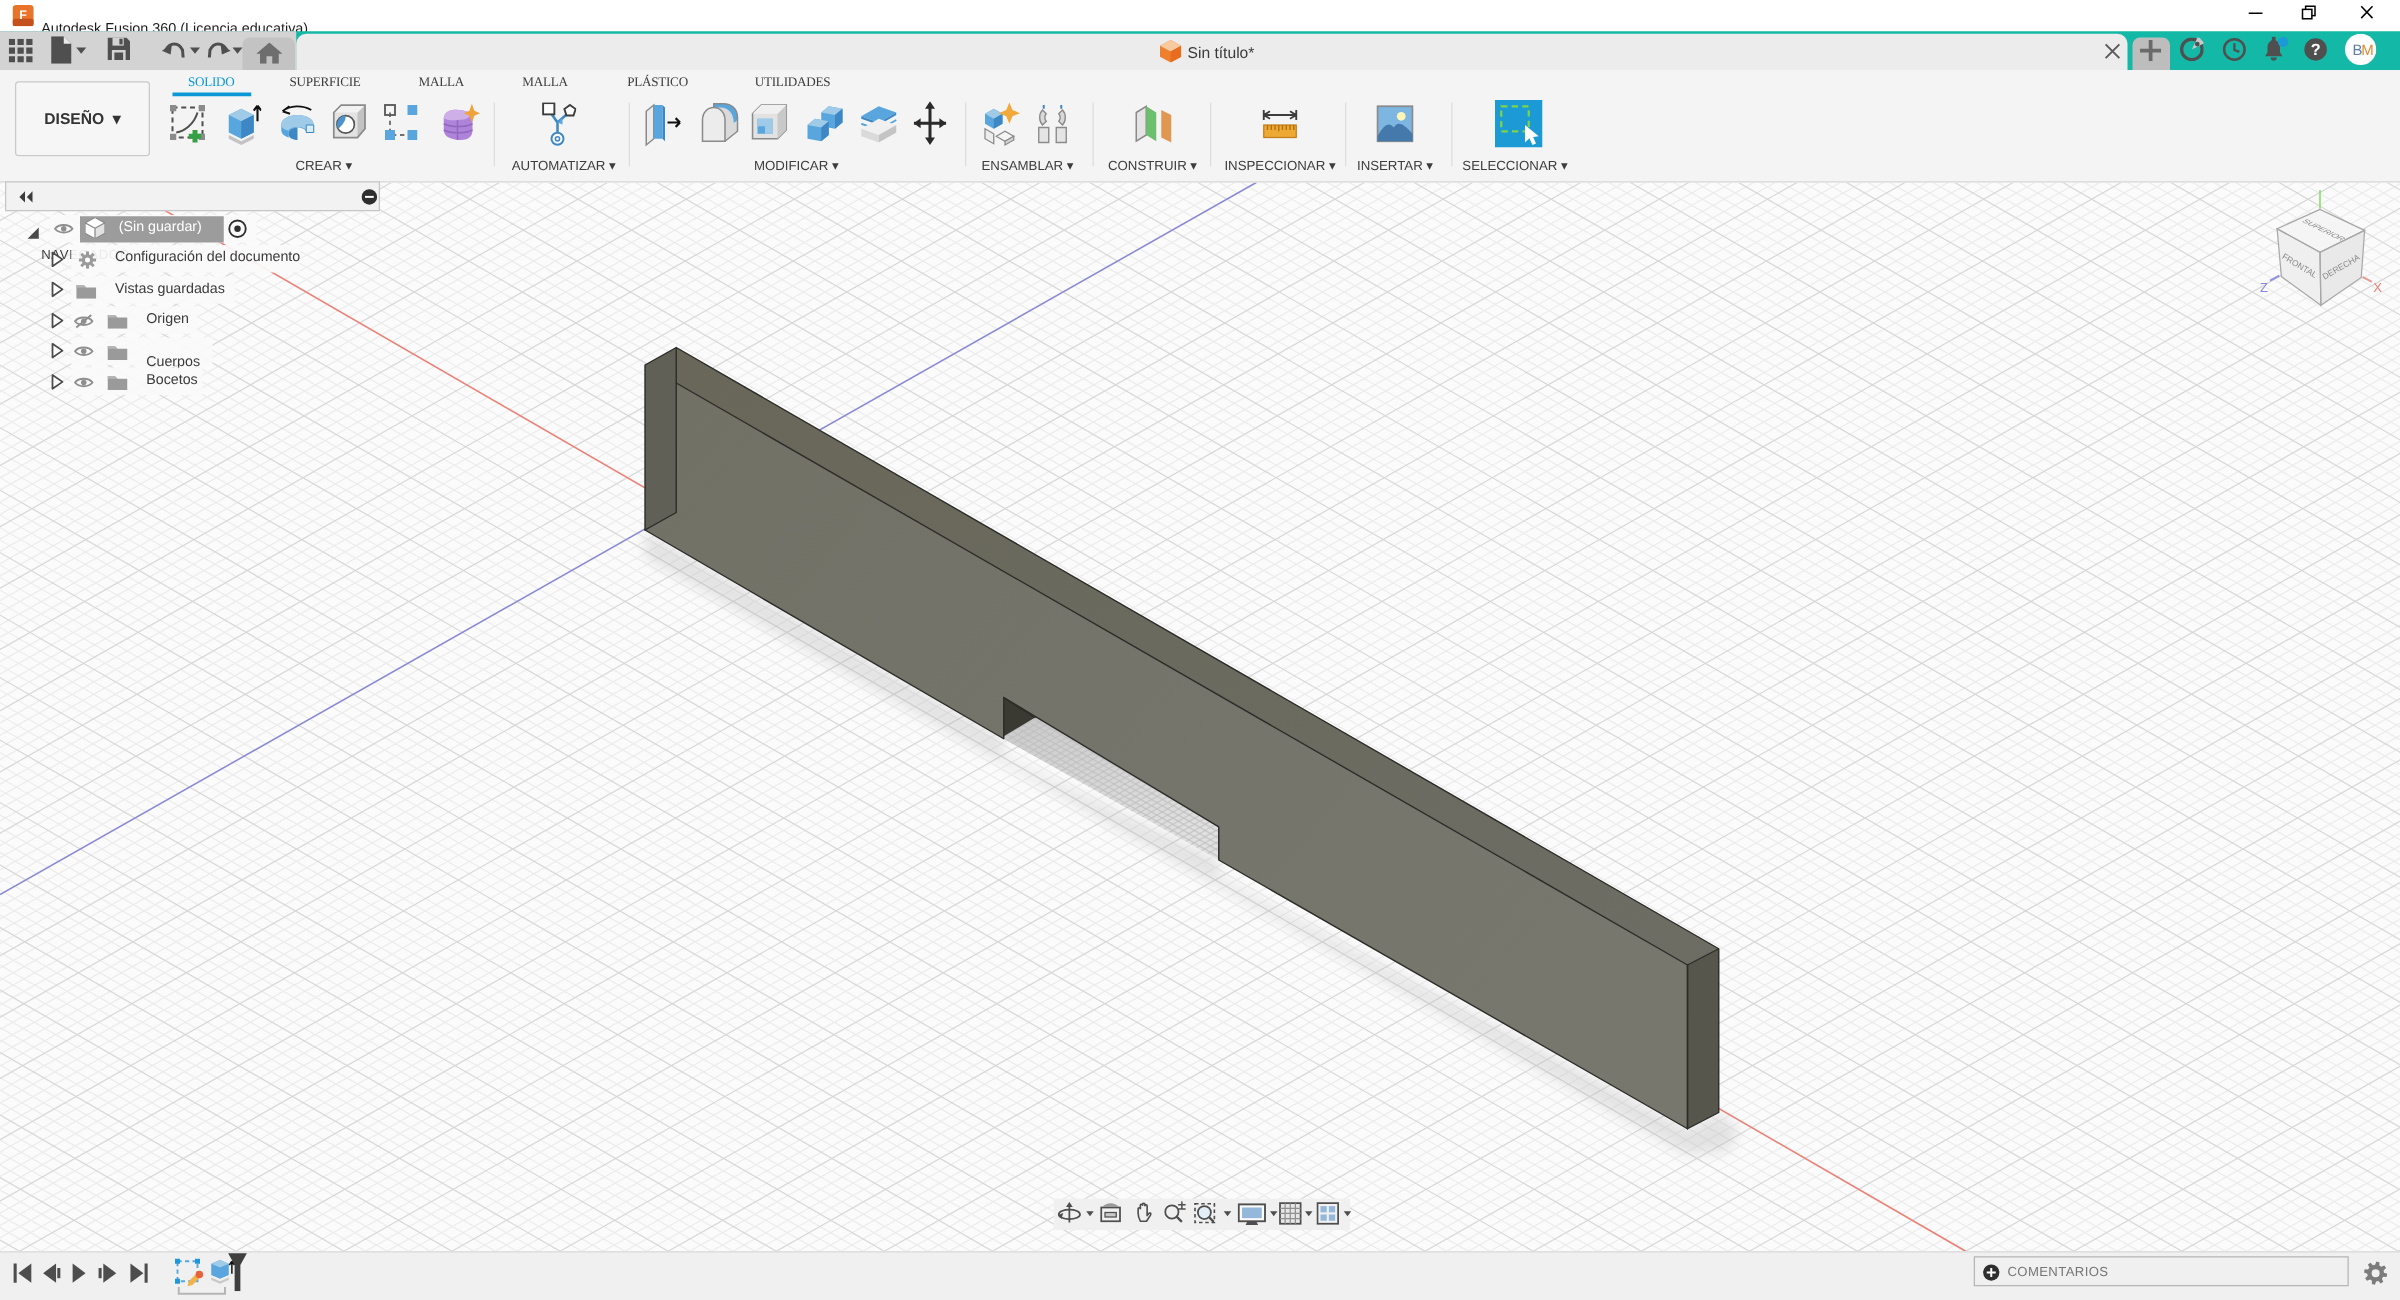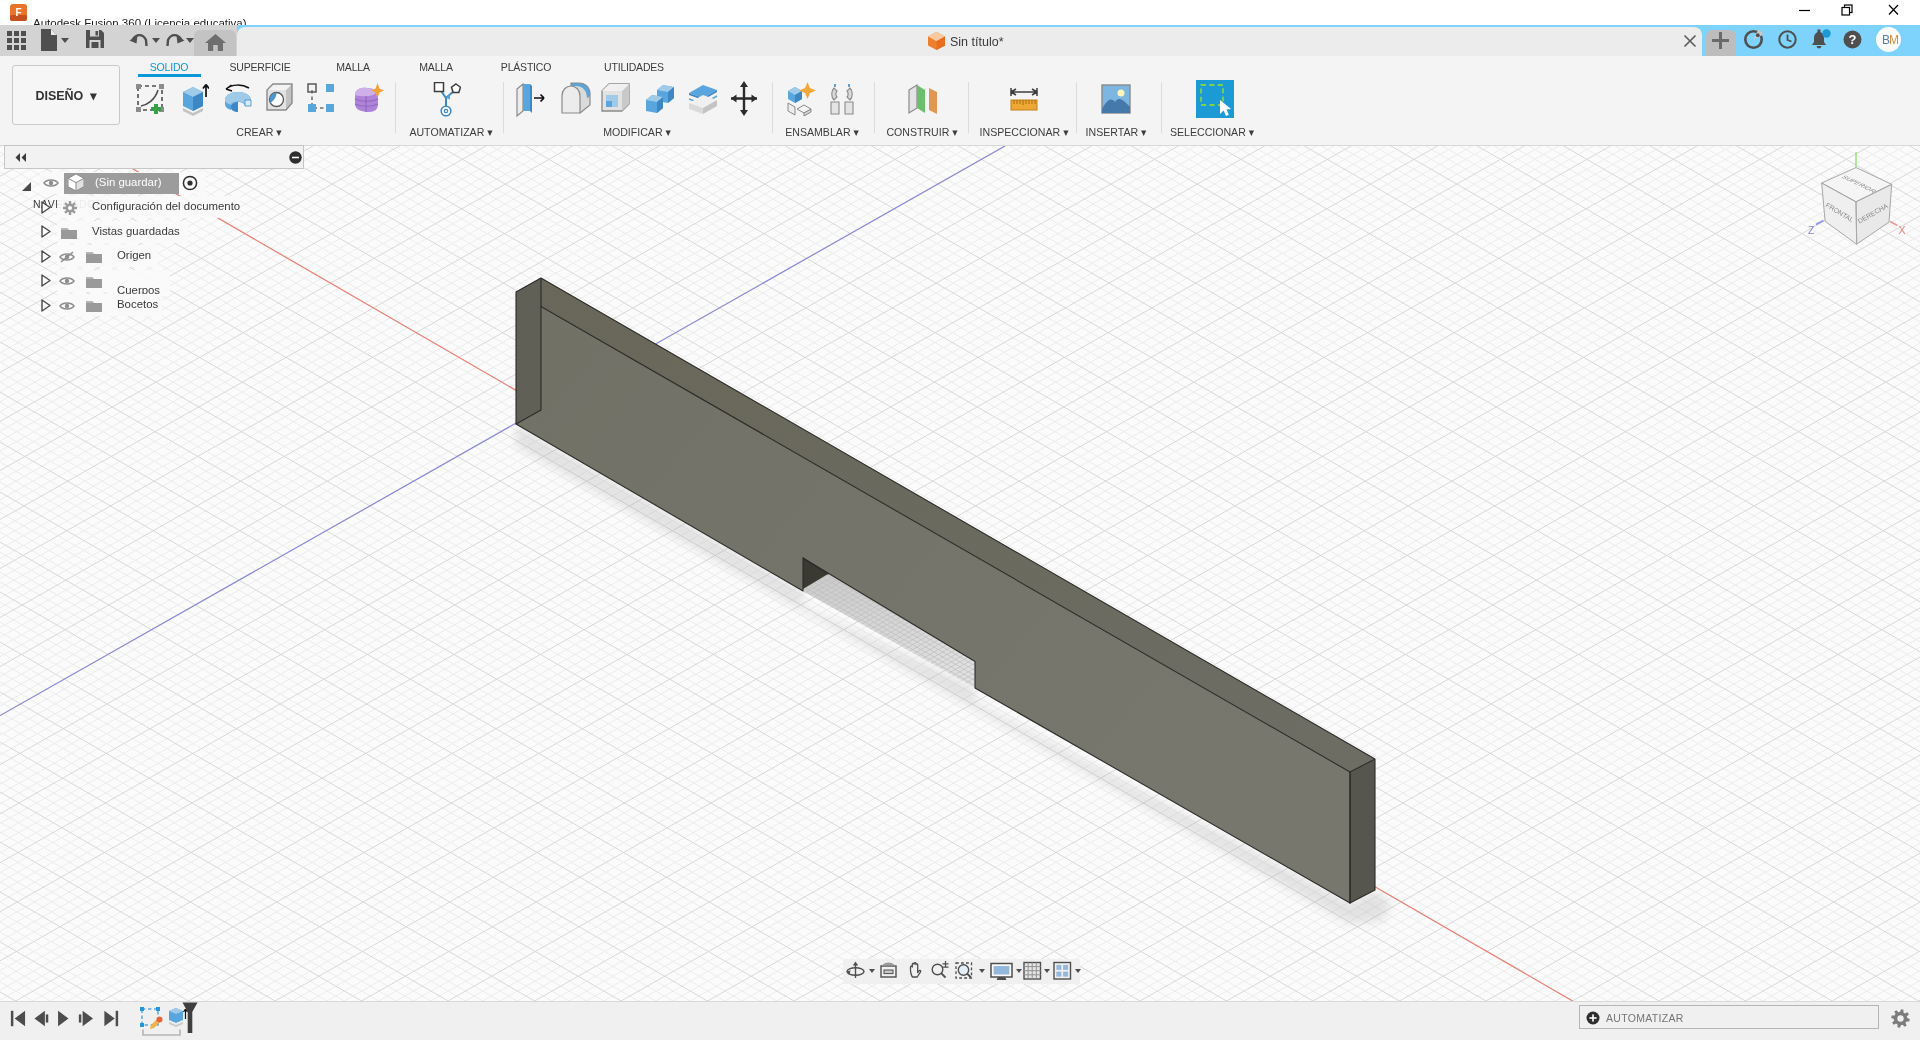--- a/index.html
+++ b/index.html
@@ -5,29 +5,29 @@
   * { margin:0; padding:0; box-sizing:border-box; }
   html,body { width:1920px; height:1040px; overflow:hidden; font-family:"Liberation Sans", sans-serif; }
   .abs { position:absolute; }
   #stage { position:relative; width:1920px; height:1040px; background:#fbfbfb; }
 
   
   #titlebar { position:absolute; left:0; top:0; width:1920px; height:25px; background:#ffffff; }
   #titletext { position:absolute; left:33px; top:17px; font-size:11.5px; color:#1c1c1c; }
 
   
-  #tabbar { position:absolute; left:0; top:25px; width:1920px; height:31px; background:#7dd3fc; }
+  #tabbar { position:absolute; left:0; top:25px; width:1920px; height:31px; background:#14b8a6; }
   #qatstrip { position:absolute; left:0; top:0; width:237px; height:31px; background:#d3d3d3; }
   #homebtn { position:absolute; left:194px; top:5px; width:42px; height:26px; background:#c3c3c3; border-radius:6px 6px 0 0; }
   #doctab { position:absolute; left:237px; top:2px; width:1465px; height:29px; background:#ececec; border-radius:8px 8px 0 0; }
   #plustab { position:absolute; left:1706px; top:5px; width:30px; height:26px; background:#bdbdbd; border-radius:6px 6px 0 0; }
 
   
   #ribbon { position:absolute; left:0; top:56px; width:1920px; height:90px; background:#f4f4f4; border-bottom:1px solid #d8d8d8; }
-  .rtab { position:absolute; top:4.5px; transform:translateX(-50%); font-size:10.5px; color:#3c3c3c; letter-spacing:-0.2px; }
+  .rtab { position:absolute; top:4.5px; transform:translateX(-50%); font-size:10.5px; color:#3c3c3c; letter-spacing:-0.2px;font-family:Liberation Serif, serif; }
   .rtab.active { color:#0a99d6; }
   #tabline { position:absolute; left:138px; top:17.5px; width:63px; height:3px; background:#0a99d6; }
   #disenobtn { position:absolute; left:12px; top:9px; width:108px; height:60px; background:#f6f6f6; border:1px solid #c9c9c9; border-radius:3px;text-align:center; }
   #disenobtn span { position:absolute; left:50%; top:50%; transform:translate(-50%,-50%); font-size:12.5px; font-weight:bold; color:#333; white-space:nowrap; }
   .rlabel { position:absolute; top:70px; transform:translateX(-50%); font-size:10.6px; color:#3c3c3c; white-space:nowrap; }
   .rsep { position:absolute; top:26px; width:1px; height:51px; background:#dcdcdc; }
 
   
   #canvas { position:absolute; left:0; top:146px; width:1920px; height:855px; }
 
@@ -1033,20 +1033,20 @@
 <svg class="abs" style="left:182px;top:0px" width="16" height="31" viewBox="0 0 16 31">
   <path d="M 0.5 0.5 L 15.5 0.5 L 10.3 10 L 10.3 31 L 5.7 31 L 5.7 10 Z" fill="#3f3f3f"></path>
 </svg>
 
     <div id="comentarios">
       <svg class="abs" style="left:6px;top:5px" width="14" height="14" viewBox="0 0 14 14">
         <circle cx="7" cy="7" r="6.5" fill="#2e2e2e"></circle>
         <rect x="3.4" y="6.2" width="7.2" height="1.6" fill="#fff"></rect>
         <rect x="6.2" y="3.4" width="1.6" height="7.2" fill="#fff"></rect>
       </svg>
-      <span>AUTOMATIZAR</span>
+      <span>COMENTARIOS</span>
     </div>
     <svg class="abs" style="left:1891px;top:7px" width="19" height="19" viewBox="0 0 19 19">
       <path fill-rule="evenodd" fill="#7c7c7c" d="M 10.06 0.22 L 12.54 0.71 L 12.43 3.47 L 13.95 4.49 L 16.46 3.33 L 17.86 5.43 L 15.83 7.31 L 16.19 9.10 L 18.78 10.06 L 18.29 12.54 L 15.53 12.43 L 14.51 13.95 L 15.67 16.46 L 13.57 17.86 L 11.69 15.83 L 9.90 16.19 L 8.94 18.78 L 6.46 18.29 L 6.57 15.53 L 5.05 14.51 L 2.54 15.67 L 1.14 13.57 L 3.17 11.69 L 2.81 9.90 L 0.22 8.94 L 0.71 6.46 L 3.47 6.57 L 4.49 5.05 L 3.33 2.54 L 5.43 1.14 L 7.31 3.17 L 9.10 2.81 Z M 6.30 9.50 A 3.2 3.2 0 1 0 12.70 9.50 A 3.2 3.2 0 1 0 6.30 9.50 Z"></path>
     </svg>
   </div>
 
 </div>
 
 </body></html>

